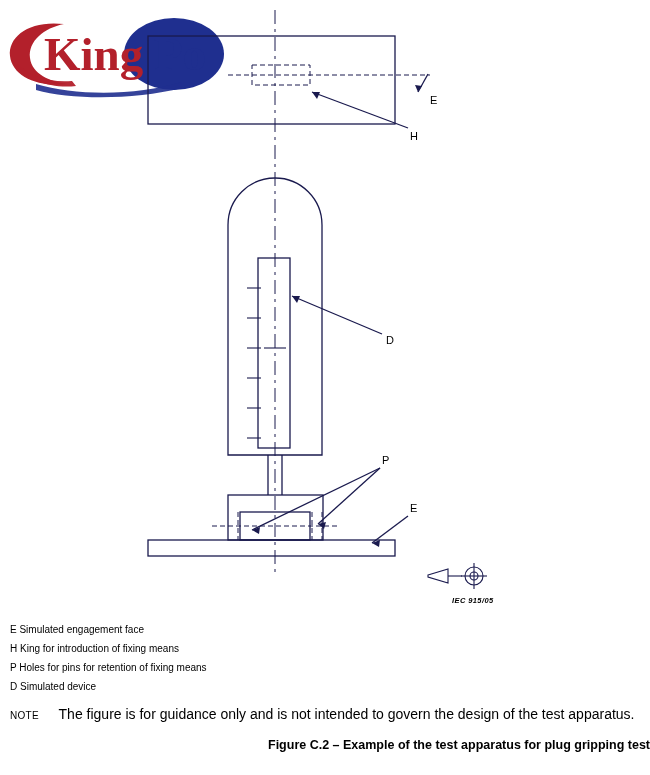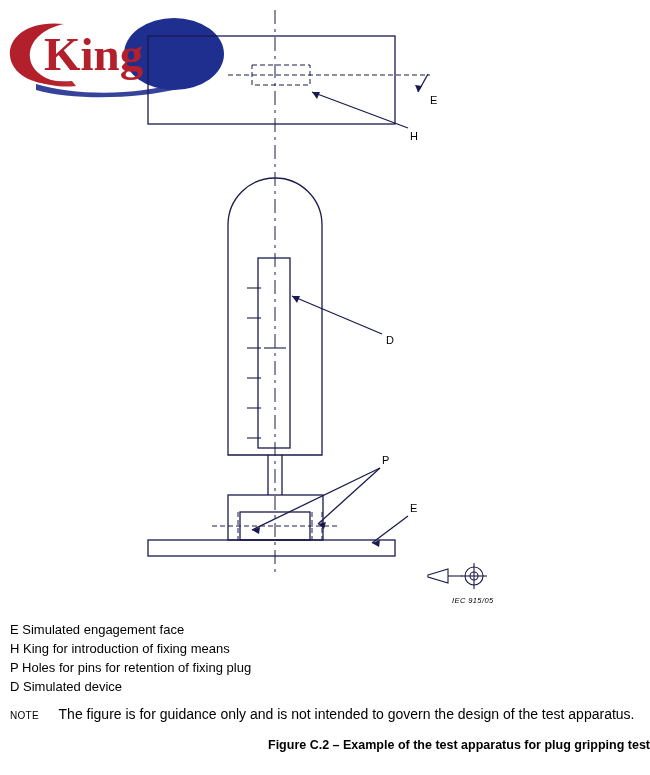--- a/index.html
+++ b/index.html
@@ -44,21 +44,21 @@
   .figure svg { display: block; }
 
   
   .legend {
     position: absolute;
     left: 10px;
     top: 620px;
     width: 600px;
   }
   .legend-line {
-    font-size: 13px;
+    font-size: 10px;
     line-height: 19px;
     color: #000;
     white-space: nowrap;
   }
   .note {
     position: absolute;
     left: 10px;
     top: 706px;
     font-size: 10px;
     color: #000;
@@ -83,21 +83,21 @@
     font-weight: bold;
     color: #000;
   }
 
   .iec-code {
     position: absolute;
     left: 452px;
     top: 596px;
     font-size: 7.5px;
     font-style: italic;
-    font-weight: normal;
+    font-weight: bold;
     color: #000;
     letter-spacing: 0.4px;
   }
 </style>
 </head>
 <body>
 
 <div id="page">
 
   <div class="logo">
@@ -196,21 +196,21 @@
       <text x="382" y="464" font-family="Liberation Sans, sans-serif" font-size="11" fill="#000">P</text>
       <text x="410" y="512" font-family="Liberation Sans, sans-serif" font-size="11" fill="#000">E</text>
     </svg>
   </div>
 
   <div class="iec-code">IEC  915/05</div>
 
   <div class="legend">
     <div class="legend-line">E Simulated engagement face</div>
     <div class="legend-line">H King for introduction of fixing means</div>
-    <div class="legend-line">P Holes for pins for retention of fixing plug</div>
+    <div class="legend-line">P Holes for pins for retention of fixing means</div>
     <div class="legend-line">D Simulated device</div>
   </div>
 
   <div class="note">
     <span class="note-label">NOTE</span>
     <span style="display:inline-block;width:14px"></span>
     <span class="note-text">The figure is for guidance only and is not intended to govern the design of the test apparatus.</span>
   </div>
 
   <div class="caption">Figure C.2 – Example of the test apparatus for plug gripping test</div>

